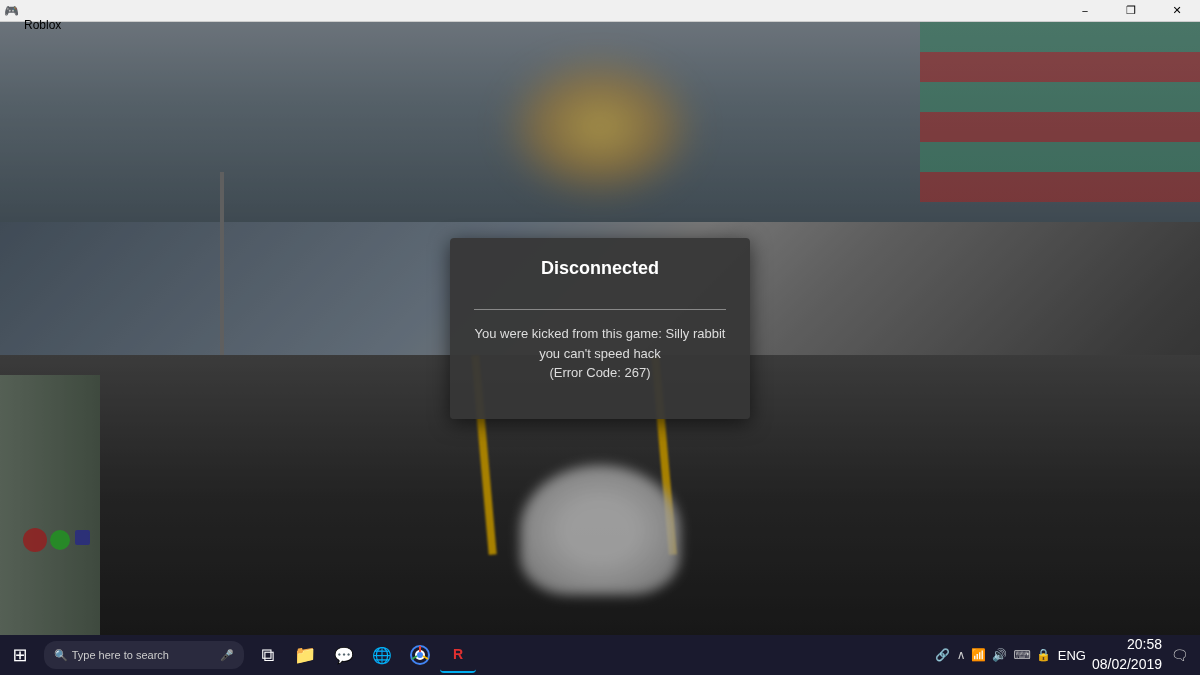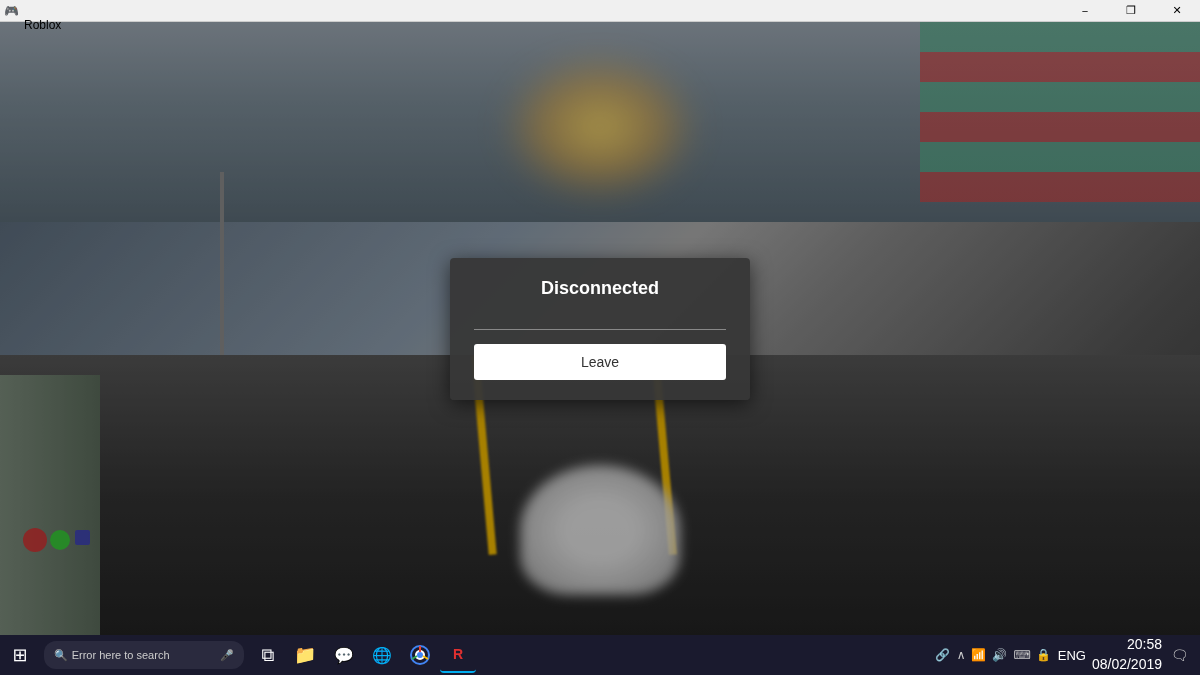--- a/index.html
+++ b/index.html
@@ -372,30 +372,32 @@
       <circle cx="40" cy="45" r="10" fill="#33cc33" opacity="0.9"></circle>
       <rect x="55" y="35" width="15" height="15" fill="#3333cc" opacity="0.7" rx="2"></rect>
     </svg>
   </div>
 </div>
 
 <div id="modal-overlay">
   <div id="modal">
     <div id="modal-title">Disconnected</div>
     <hr id="modal-divider">
-    <button id="leave-button">Leave</button>
+    <div id="modal-message">
+      <span>You were kicked from this game: Silly rabbit you can't speed hack<br>(Error Code: 267)</span>
+    </div>
   </div>
 </div>
 
 <div id="taskbar">
   <div id="start-button">⊞</div>
 
   <div id="search-bar">
     <span id="search-icon-tb">🔍</span>
-    <span id="search-text">Error here to search</span>
+    <span id="search-text">Type here to search</span>
     <span id="search-mic">🎤</span>
   </div>
 
   <div id="taskbar-apps">
     <div class="taskbar-app">⧉</div>
     <div class="taskbar-app">📁</div>
     <div class="taskbar-app" style="font-size:16px;">💬</div>
     <div class="taskbar-app" style="font-size:16px;">🌐</div>
     <div class="taskbar-app">
       <svg width="20" height="20" viewBox="0 0 20 20">

